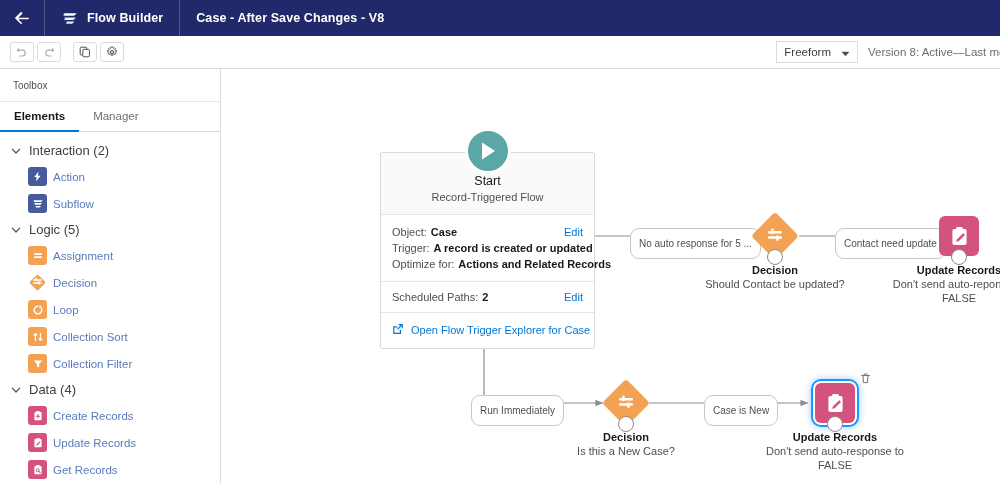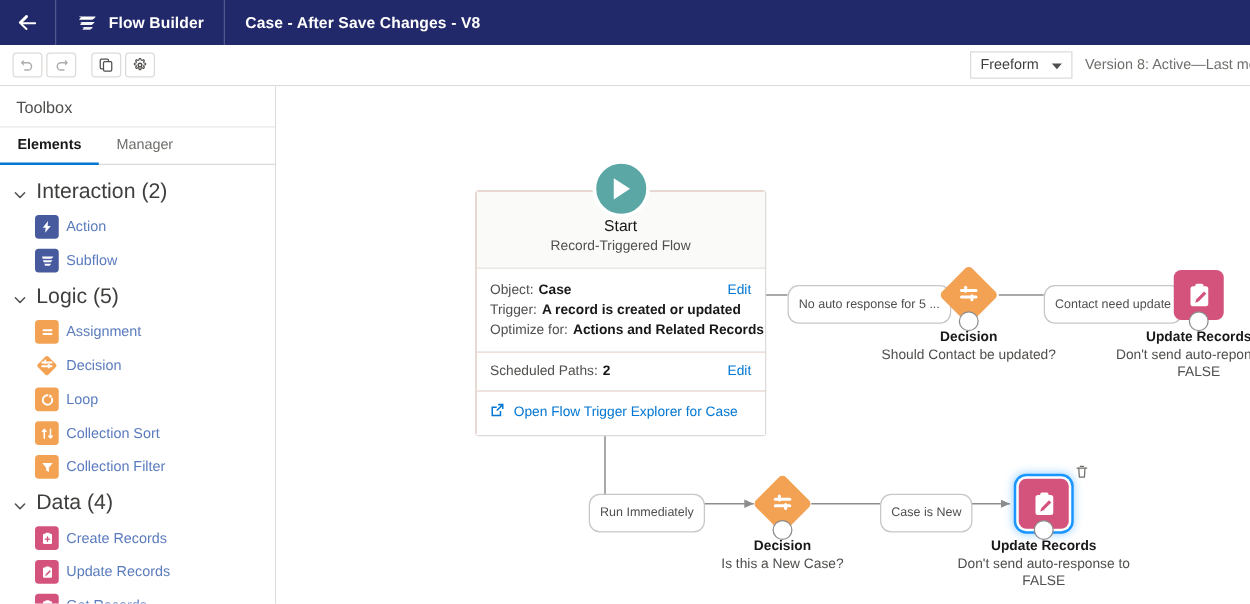--- a/index.html
+++ b/index.html
@@ -82,21 +82,21 @@
   .toolbox {
     position: absolute; top: 69px; left: 0;
     width: 221px; height: 414px;
     background: #ffffff;
     border-right: 1px solid #dddbda;
     overflow: hidden;
   }
   .tbx-header {
     height: 33px; display: flex; align-items: center;
     padding-left: 13px;
-    font-size: 13px; color: #514f4d;
+    font-size: 10px; color: #514f4d;
     border-bottom: 1px solid #e8e7e5;
   }
   .tbx-tabs {
     height: 30px; display: flex; align-items: stretch;
     border-bottom: 1px solid #dddbda;
     padding-left: 0px;
   }
   .tbx-tab {
     display: flex; align-items: center;
     padding: 0 14px;
@@ -105,21 +105,21 @@
     margin-bottom: -1px;
   }
   .tbx-tab.active {
     color: #181818; font-weight: bold;
     border-bottom-color: #0176d3;
   }
   .tbx-body { padding-top: 6px; }
   .tbx-section-head {
     display: flex; align-items: center; gap: 7px;
     padding: 5px 0 5px 10px;
-    font-size: 17px; color: #3e3e3c;
+    font-size: 13px; color: #3e3e3c;
     cursor: pointer;
   }
   .chev { width: 12px; height: 12px; display: block; flex: none; }
   .tbx-item {
     display: flex; align-items: center; gap: 6px;
     padding: 4px 0 4px 28px;
     cursor: pointer;
   }
   .tbx-icon {
     width: 19px; height: 19px; border-radius: 3px;
@@ -137,22 +137,22 @@
   .canvas {
     position: absolute; top: 69px; left: 221px;
     width: 779px; height: 414px;
     background: #ffffff; overflow: hidden;
   }
   .canvas-svg { position: absolute; top: 0; left: 0; width: 779px; height: 414px; }
 
   
   .start-card {
     position: absolute; left: 159px; top: 83px;
-    width: 233px;
-    background: #c2410c;
+    width: 215px;
+    background: #6d28d9;
     border: 1px solid #dddbda;
     border-radius: 3px;
   }
   .start-head {
     padding: 20px 10px 9px;
     text-align: center;
     border-bottom: 1px solid #e5e5e3;
     background: #fafaf9;
   }
   .start-title { font-size: 12.5px; color: #181818; line-height: 16px; }

